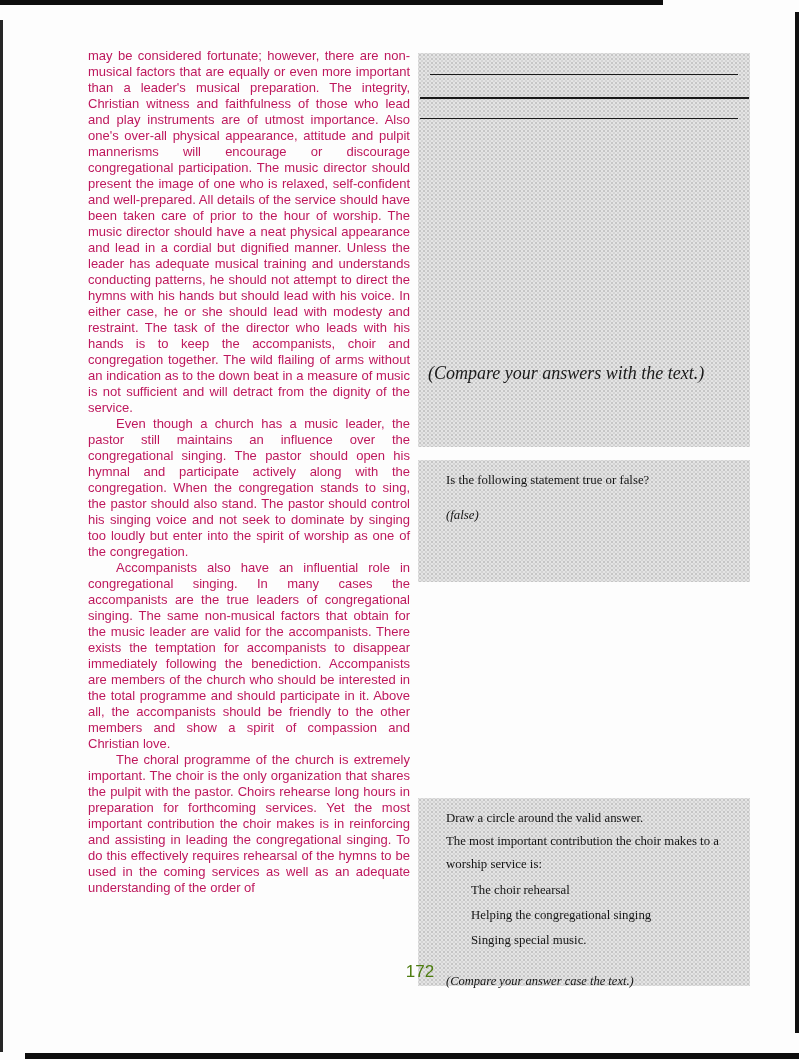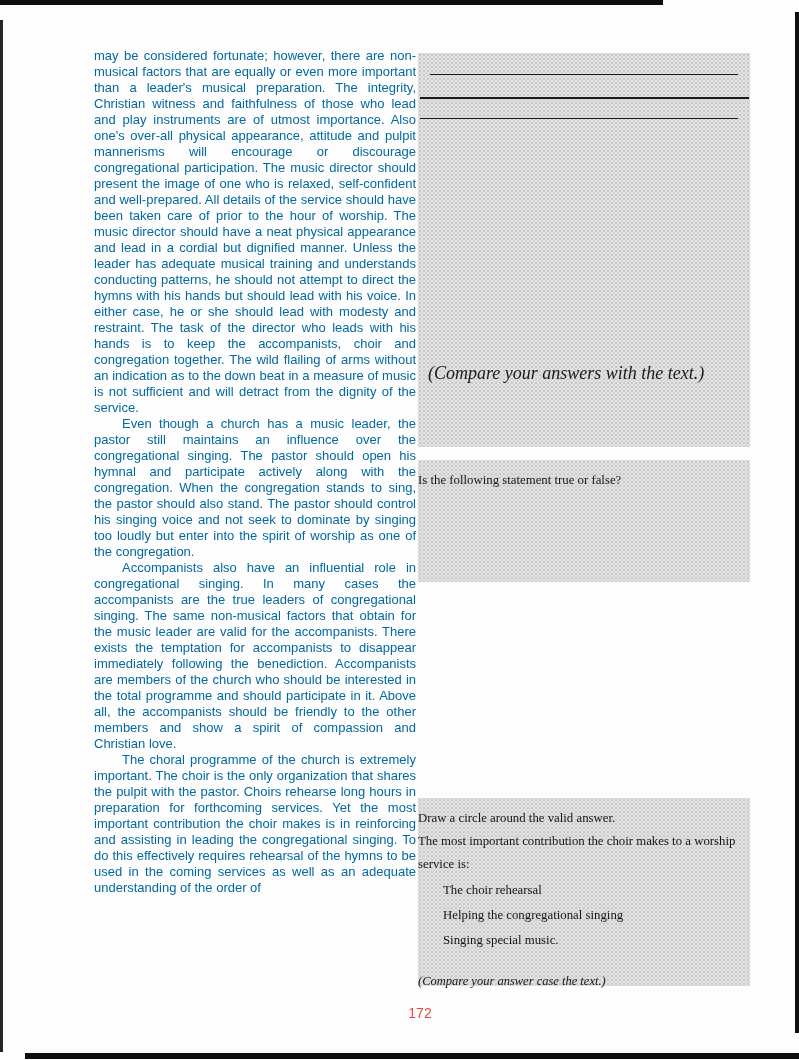--- a/index.html
+++ b/index.html
@@ -11,22 +11,22 @@
     font-family:"Liberation Sans",sans-serif;
   }
   
   .top-bar{position:absolute;left:0;top:0;width:663px;height:5px;background:#0e0e0e;}
   .bottom-bar{position:absolute;left:25px;top:1053px;width:774px;height:6px;background:#0e0e0e;}
   .left-line{position:absolute;left:0;top:20px;width:3px;height:1032px;background:#262626;}
   .right-line{position:absolute;left:795px;top:12px;width:4px;height:1021px;background:#101010;}
 
   
   .main-text{
-    position:absolute;left:94px;top:48px;width:322px;
-    font-size:13px;line-height:16px;color:#0369a1;
+    position:absolute;left:88px;top:48px;width:322px;
+    font-size:13px;line-height:16px;color:#be185d;
     text-align:justify;
   }
   .main-text p{margin:0;}
   .main-text p + p{text-indent:28px;}
 
   
   .graybox{
     position:absolute;left:418px;width:332px;
     background-color:#e4e4e4;
     background-image:
@@ -44,36 +44,36 @@
   .blank-line{position:absolute;border-top:1px solid #1a1a1a;}
   .blank-line.l1{left:12px;top:21px;width:308px;}
   .blank-line.l2{left:2px;top:44px;width:329px;border-top-width:2px;}
   .blank-line.l3{left:2px;top:65px;width:318px;border-top-width:1.5px;}
 
   .compare-note{
     position:absolute;left:10px;font-style:italic;font-size:18px;color:#1a1a1a;
   }
   .box1 .compare-note{top:310px;}
 
-  .box-inner{padding:9px 12px 0 0;font-size:12.8px;line-height:23px;}
+  .box-inner{padding:9px 12px 0 28px;font-size:12.8px;line-height:23px;}
   .box2 .statement{text-align:justify;margin-top:0;}
   .answer-blank{
     display:inline-block;width:105px;height:1px;
     border-bottom:1.5px solid #1a1a1a;vertical-align:baseline;
     margin-left:4px;
   }
   .false-answer{font-style:italic;margin-top:12px;}
 
   .box3 .option{display:block;margin-left:25px;line-height:25px;}
   .box3 .options{margin-top:2px;}
   .box3 .note-row{font-style:italic;margin-top:17px;font-size:12.5px;}
 
   .page-number{
-    position:absolute;left:378px;top:1005px;width:84px;
-    text-align:center;font-size:14px;color:#ef4444;
+    position:absolute;left:378px;top:962px;width:84px;
+    text-align:center;font-size:17px;color:#4d7c0f;
   }
 </style>
 </head>
 <body>
 
 <div class="page">
 
   <div class="top-bar"></div>
   <div class="bottom-bar"></div>
   <div class="left-line"></div>
@@ -89,20 +89,21 @@
   <div class="graybox box1">
     <div class="blank-line l1"></div>
     <div class="blank-line l2"></div>
     <div class="blank-line l3"></div>
     <div class="compare-note">(Compare your answers with the text.)</div>
   </div>
 
   <div class="graybox box2">
     <div class="box-inner">
       <div>Is the following statement true or false?</div>
+      <div class="false-answer">(false)</div>
     </div>
   </div>
 
   <div class="graybox box3">
     <div class="box-inner">
       <div>Draw a circle around the valid answer.</div>
       <div>The most important contribution the choir makes to a worship service is:</div>
       <div class="options">
         <span class="option">The choir rehearsal</span>
         <span class="option">Helping the congregational singing</span>

